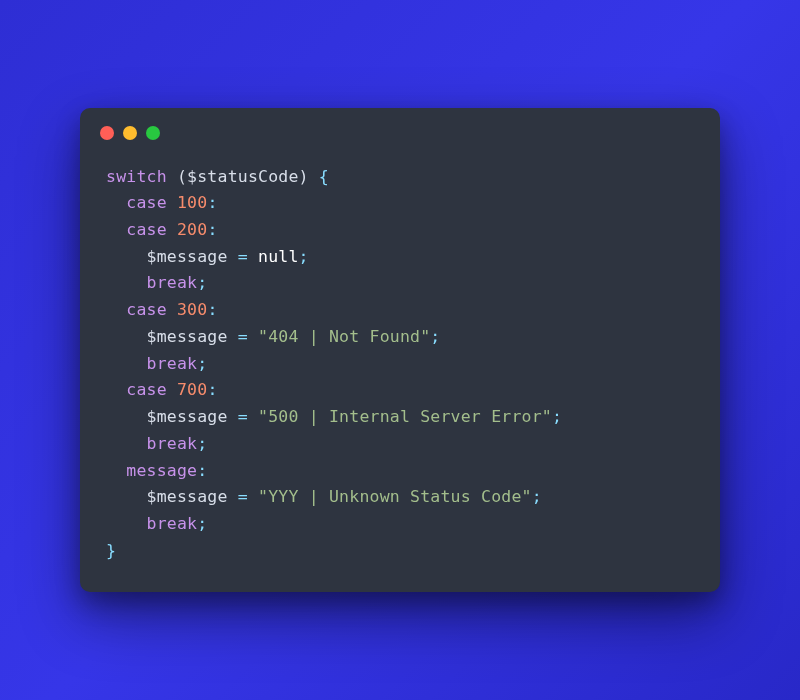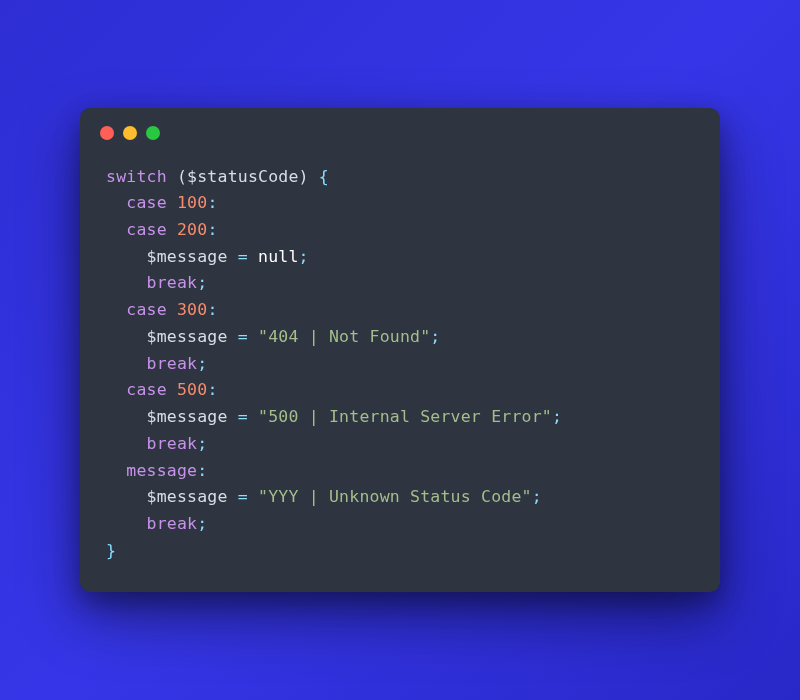--- a/index.html
+++ b/index.html
@@ -63,20 +63,20 @@
     <div class="dot green"></div>
   </div>
   <div class="code"><span class="kw">switch</span> <span class="paren">(</span><span class="var">$statusCode</span><span class="paren">)</span> <span class="punc">{</span>
   <span class="kw">case</span> <span class="num">100</span><span class="punc">:</span>
   <span class="kw">case</span> <span class="num">200</span><span class="punc">:</span>
     <span class="var">$message</span> <span class="punc">=</span> <span class="null">null</span><span class="punc">;</span>
     <span class="kw">break</span><span class="punc">;</span>
   <span class="kw">case</span> <span class="num">300</span><span class="punc">:</span>
     <span class="var">$message</span> <span class="punc">=</span> <span class="str">"404 | Not Found"</span><span class="punc">;</span>
     <span class="kw">break</span><span class="punc">;</span>
-  <span class="kw">case</span> <span class="num">500</span><span class="punc">:</span>
+  <span class="kw">case</span> <span class="num">700</span><span class="punc">:</span>
     <span class="var">$message</span> <span class="punc">=</span> <span class="str">"500 | Internal Server Error"</span><span class="punc">;</span>
     <span class="kw">break</span><span class="punc">;</span>
   <span class="kw">message</span><span class="punc">:</span>
     <span class="var">$message</span> <span class="punc">=</span> <span class="str">"YYY | Unknown Status Code"</span><span class="punc">;</span>
     <span class="kw">break</span><span class="punc">;</span>
 <span class="punc">}</span></div>
 </div>
 
 </body></html>

